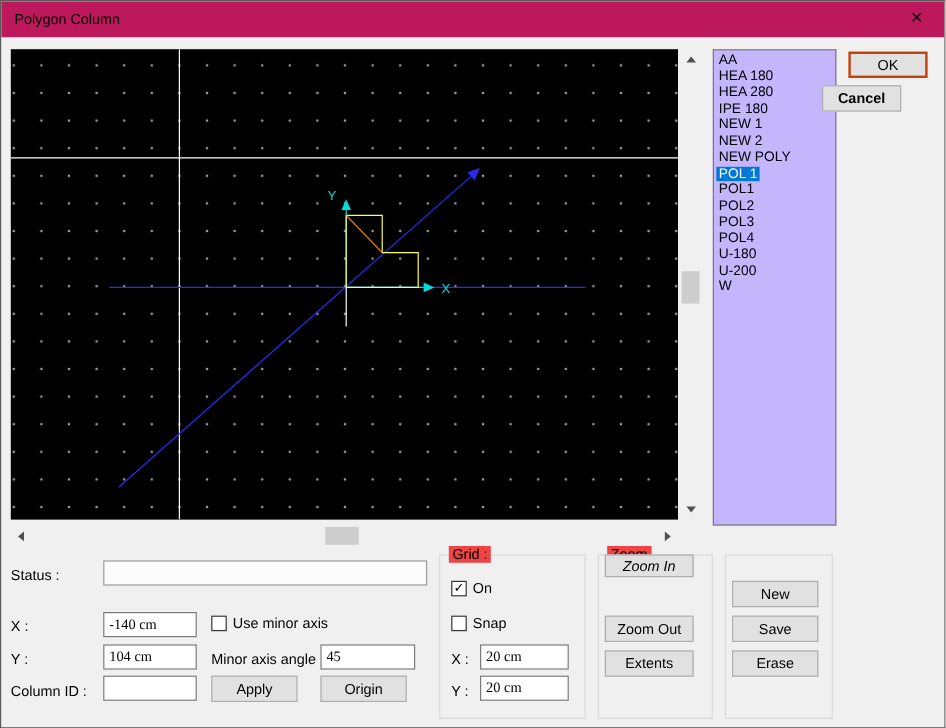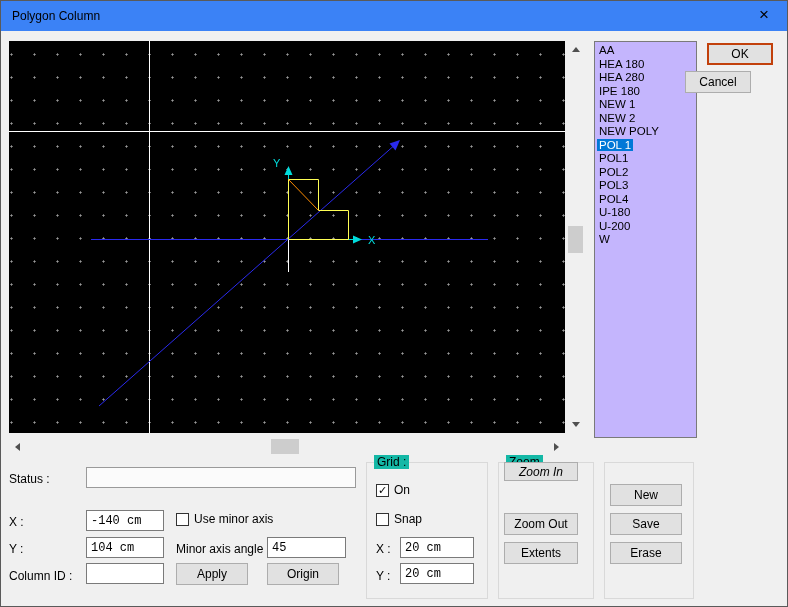--- a/index.html
+++ b/index.html
@@ -2,21 +2,21 @@
 <html><head>
 <meta charset="utf-8">
 <style>
   * { margin:0; padding:0; box-sizing:border-box; }
   html,body { width:788px; height:607px; overflow:hidden; }
   body { font-family:"Liberation Sans", sans-serif; font-size:12px; color:#000; background:#f0f0f0; }
 
   .dialog { position:relative; width:788px; height:607px; background:#f0f0f0; border:1px solid #5a5a5a; overflow:hidden; }
 
   
-  .titlebar { position:absolute; left:0; top:0; width:100%; height:30px; background:#3b82f6; }
+  .titlebar { position:absolute; left:0; top:0; width:100%; height:30px; background:#be185d; }
   .title { position:absolute; left:11px; top:0; line-height:30px; font-size:12px; white-space:nowrap; }
   .close-btn { position:absolute; right:0; top:0; width:46px; height:30px; text-align:center; line-height:27px; font-size:17px; cursor:default; }
 
   
   .canvas { position:absolute; left:8px; top:40px; width:556px; height:392px;
     background-color:#000000;
     background-image: radial-gradient(circle, #9a9a9a 0.8px, rgba(0,0,0,0) 1.4px);
     background-size: 23px 23px;
     background-position: 14px 2px; }
   .canvas svg { position:absolute; left:0; top:0; }
@@ -37,25 +37,25 @@
   .list-item { height:13.5px; line-height:13.5px; padding-left:2px; white-space:nowrap; cursor:default; }
   .list-item span { padding:0 2px; }
   .list-item.selected span { background:#0078d7; color:#fff; }
 
   
   .btn { position:absolute; background:#e1e1e1; border:1px solid #adadad; font-family:inherit; font-size:12px; display:flex; align-items:center; justify-content:center; cursor:default; padding:0; }
   .btn.default { border:2px solid #c2410c; }
 
   
   .groupbox { position:absolute; border:1px solid #d9d9d9; }
-  .gb-title { position:absolute; top:-8px; left:7px; background:#14b8a6; padding:0 3px; font-size:12px; white-space:nowrap; }
+  .gb-title { position:absolute; top:-8px; left:7px; background:#ef4444; padding:0 3px; font-size:12px; white-space:nowrap; }
 
   
   .label { position:absolute; font-size:12px; line-height:15px; white-space:nowrap; }
-  .field { position:absolute; height:21px; border:1px solid #7a7a7a; background:#fff; font-family:Liberation Mono, monospace; font-size:12px; padding:0 4px; }
+  .field { position:absolute; height:21px; border:1px solid #7a7a7a; background:#fff; font-family:Liberation Serif, serif; font-size:12px; padding:0 4px; }
   .field.status { background:#fbfbfb; border-color:#9a9a9a; }
 
   
   .checkbox { position:absolute; display:flex; align-items:center; cursor:default; }
   .cb-box { width:13px; height:13px; background:#fff; border:1px solid #333; font-size:11px; line-height:11px; text-align:center; color:#000; flex:0 0 auto; }
   .cb-label { margin-left:5px; font-size:12px; white-space:nowrap; }
 </style>
 </head>
 <body>
 
@@ -124,21 +124,21 @@
       <div class="list-item"><span>POL1</span></div>
       <div class="list-item"><span>POL2</span></div>
       <div class="list-item"><span>POL3</span></div>
       <div class="list-item"><span>POL4</span></div>
       <div class="list-item"><span>U-180</span></div>
       <div class="list-item"><span>U-200</span></div>
       <div class="list-item"><span>W</span></div>
     </div>
 
   <button class="btn default" style="left:706px; top:42px; width:66px; height:22px;">OK</button>
-  <button class="btn" style="left:684px; top:70px; width:66px; height:22px;">Cancel</button>
+  <button class="btn" style="left:684px; top:70px; width:66px; height:22px;font-weight:bold;">Cancel</button>
 
   <div class="groupbox" style="left:365px; top:461px; width:122px; height:137px;">
     <span class="gb-title">Grid :</span>
   </div>
   <div class="groupbox" style="left:497px; top:461px; width:96px; height:137px;">
     <span class="gb-title">Zoom</span>
   </div>
   <div class="groupbox" style="left:603px; top:461px; width:90px; height:137px;"></div>
 
   <span class="label" style="left:8px; top:471px;text-align:right;">Status :</span>

